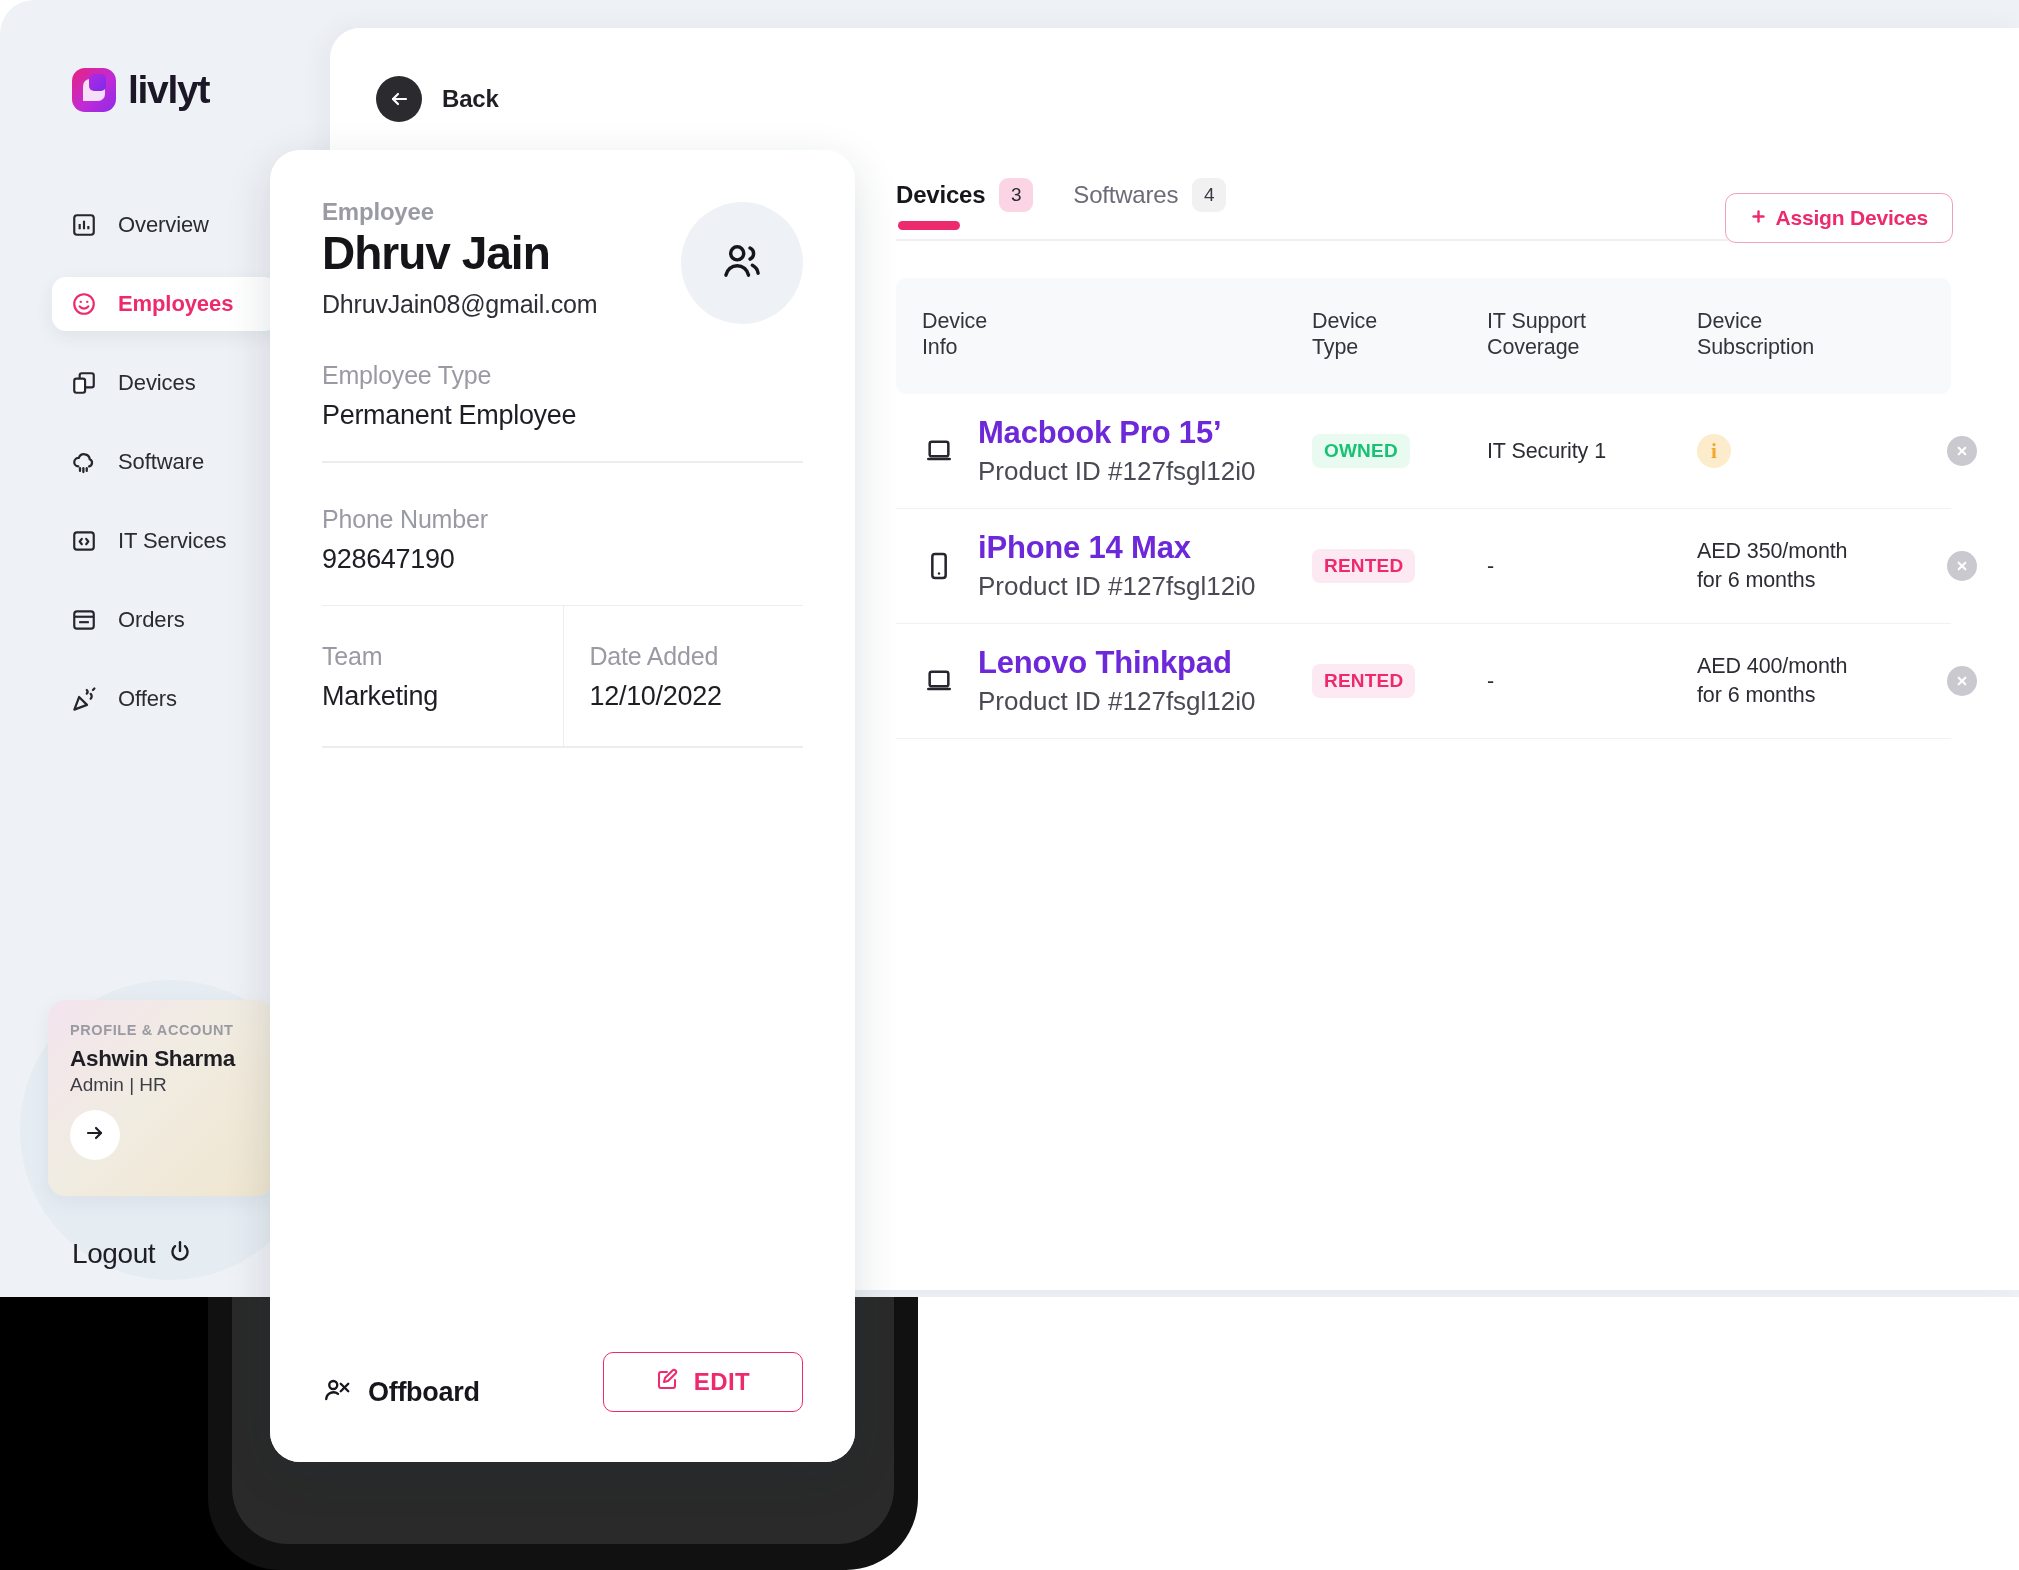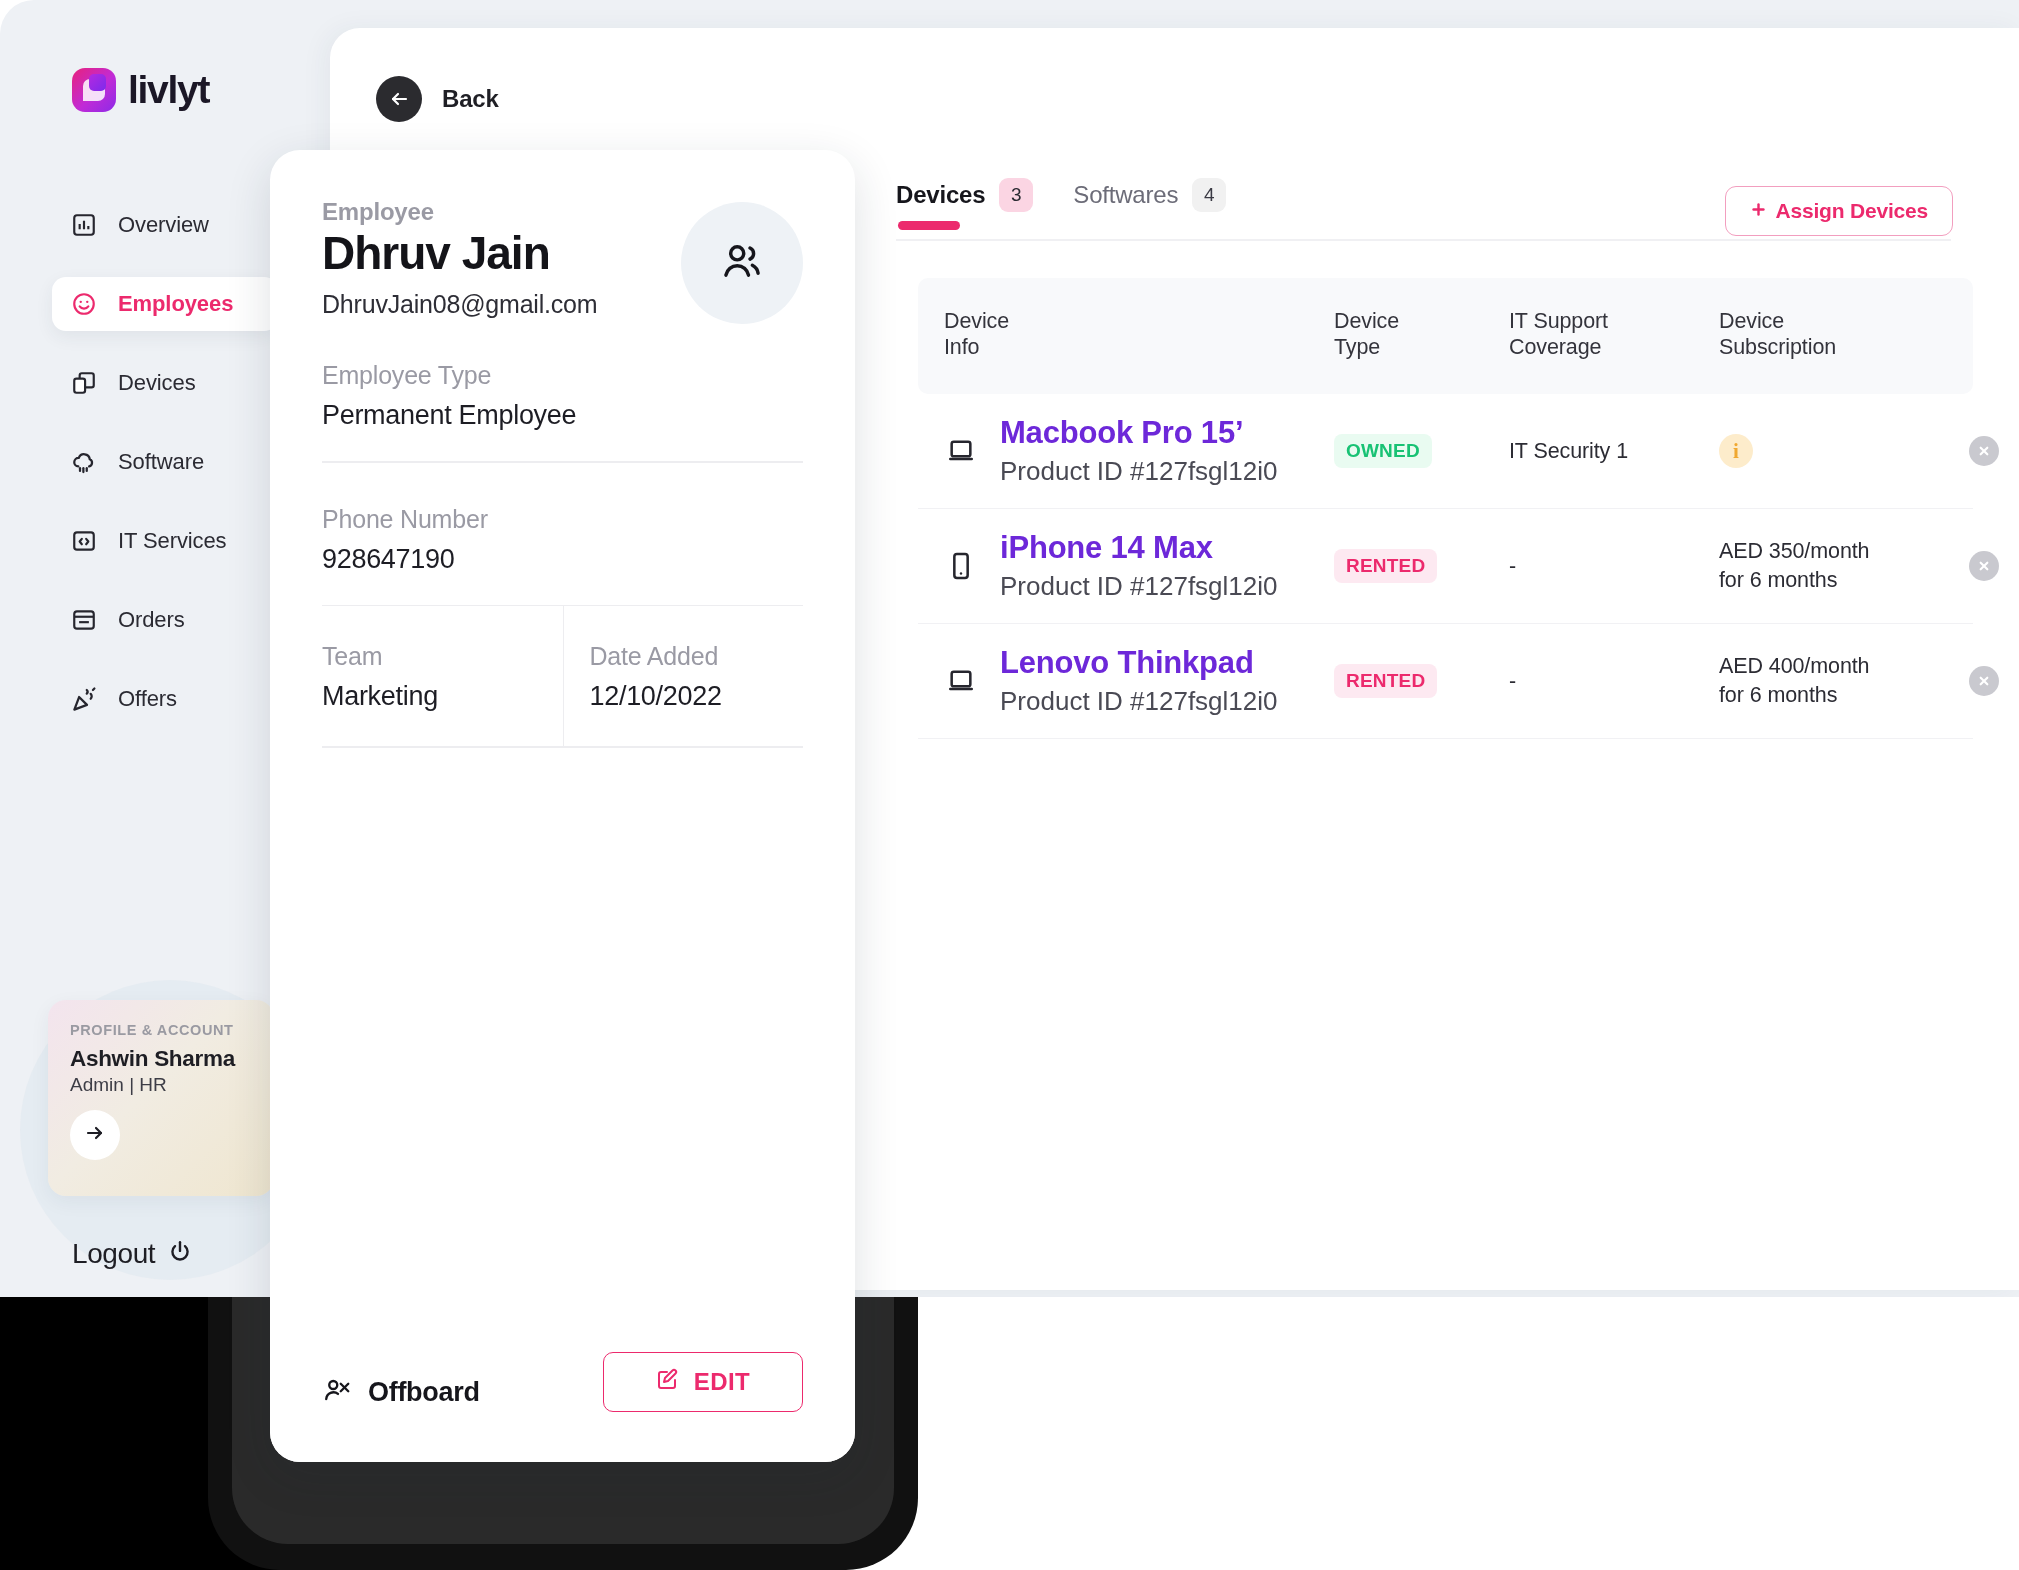--- a/index.html
+++ b/index.html
@@ -301,41 +301,41 @@
   .tabs-rule {
     position: absolute;
     left: 566px; top: 211px;
     width: 1055px;
     height: 2px;
     background: #f0f0f3;
   }
 
   .assign-btn {
     position: absolute;
-    right: 66px; top: 158px;
+    right: 66px; top: 165px;
     height: 50px;
     padding: 0 24px;
     border: 1.6px solid #f29ebf;
     border-radius: 11px;
     background: #ffffff;
     color: #ec2a6d;
     font-family: "Liberation Sans", sans-serif;
     font-size: 21px;
     font-weight: 700;
     letter-spacing: -.2px;
     display: flex;
     align-items: center;
     gap: 9px;
     cursor: pointer;
   }
 
   
   .table {
     position: absolute;
-    left: 588px; top: 250px;
+    left: 566px; top: 250px;
     width: 1055px;
   }
   .thead {
     display: grid;
     grid-template-columns: 390px 175px 210px 220px 60px;
     align-items: start;
     background: #f8f9fb;
     border-radius: 10px;
     padding: 30px 26px 34px 26px;
   }

